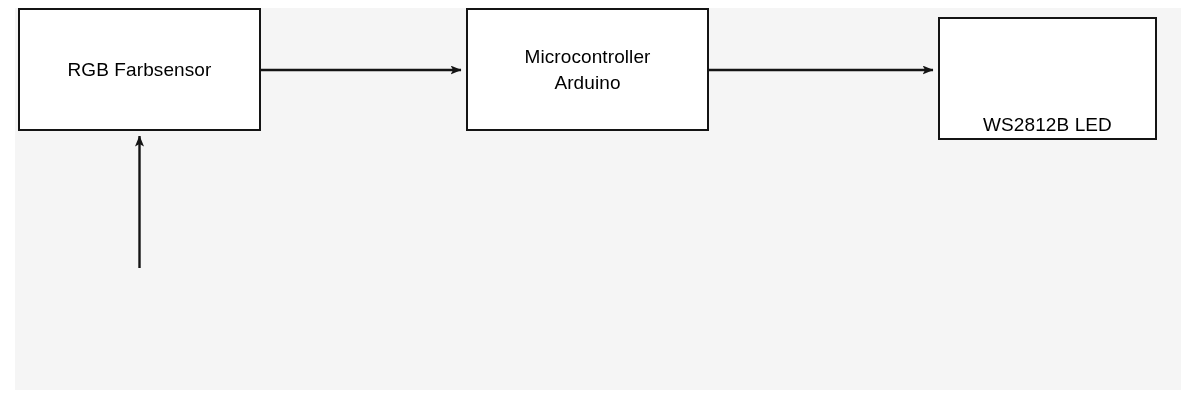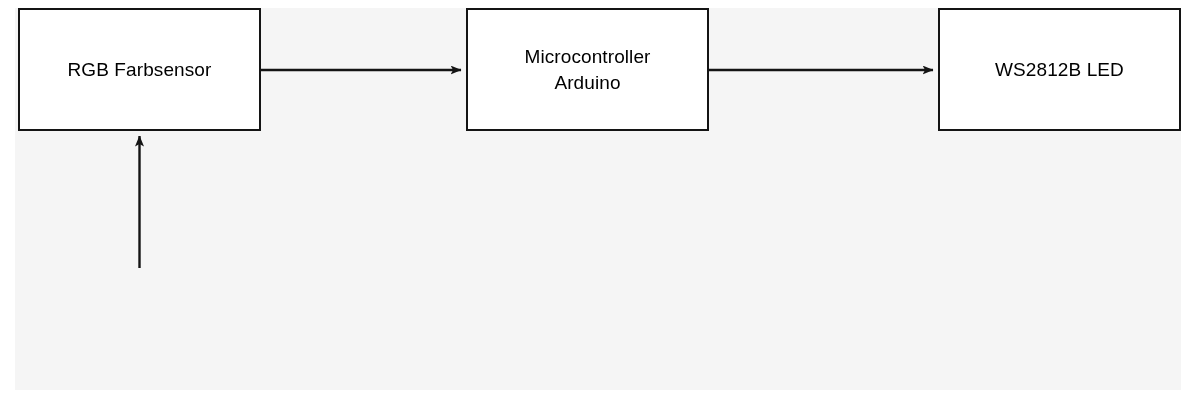--- a/index.html
+++ b/index.html
@@ -45,21 +45,21 @@
     line-height: 26px;
     letter-spacing: 0.1px;
   }
   .node .label {
     display: block;
     white-space: pre-line;
     padding: 0 6px;
   }
   #node-sensor   { left: 18px;  top: 8px;   width: 243px; height: 123px; }
   #node-mcu      { left: 466px; top: 8px;   width: 243px; height: 123px; }
-  #node-led      { left: 938px; top: 8px;   width: 243px; height: 123px; }
+  #node-led      { left: 938px; top: 17px;   width: 219px; height: 123px; align-items: flex-end; }
   #node-white-led{ left: 18px;  top: 268px; width: 243px; height: 123px; }
 </style>
 </head>
 <body>
 
 <div id="canvas">
 
   <div id="gray-panel"></div>
 
   <svg id="edges" viewBox="0 0 1200 400" xmlns="http://www.w3.org/2000/svg">

